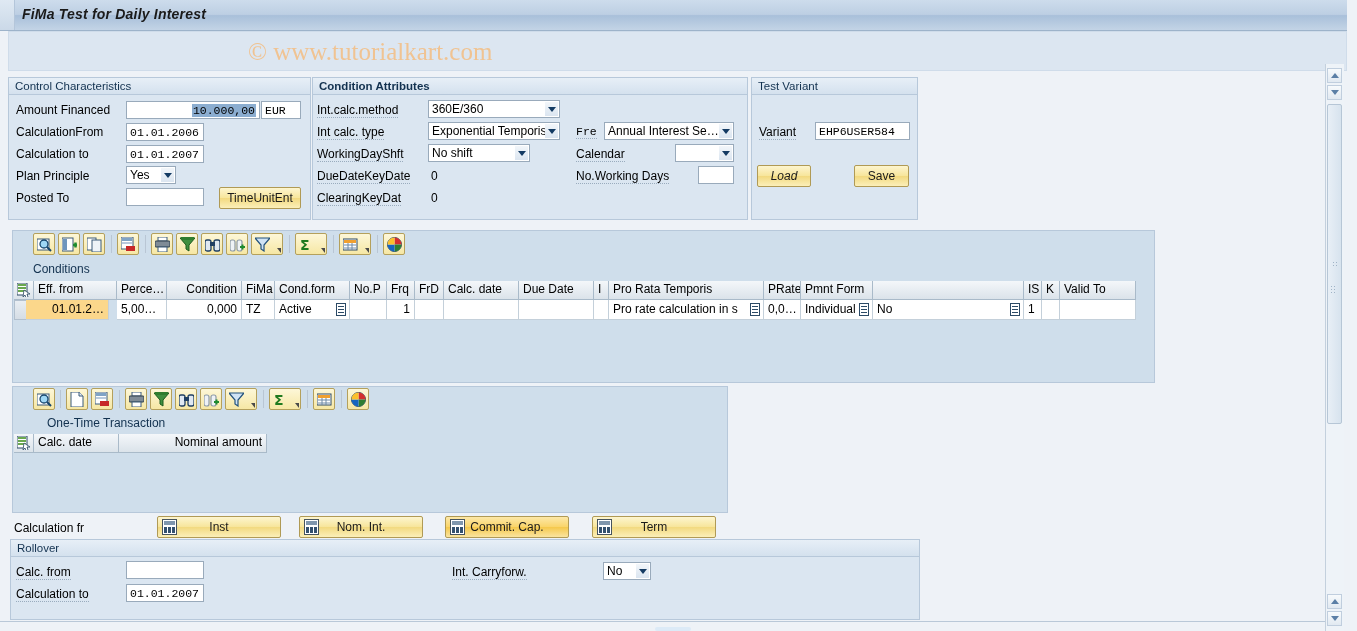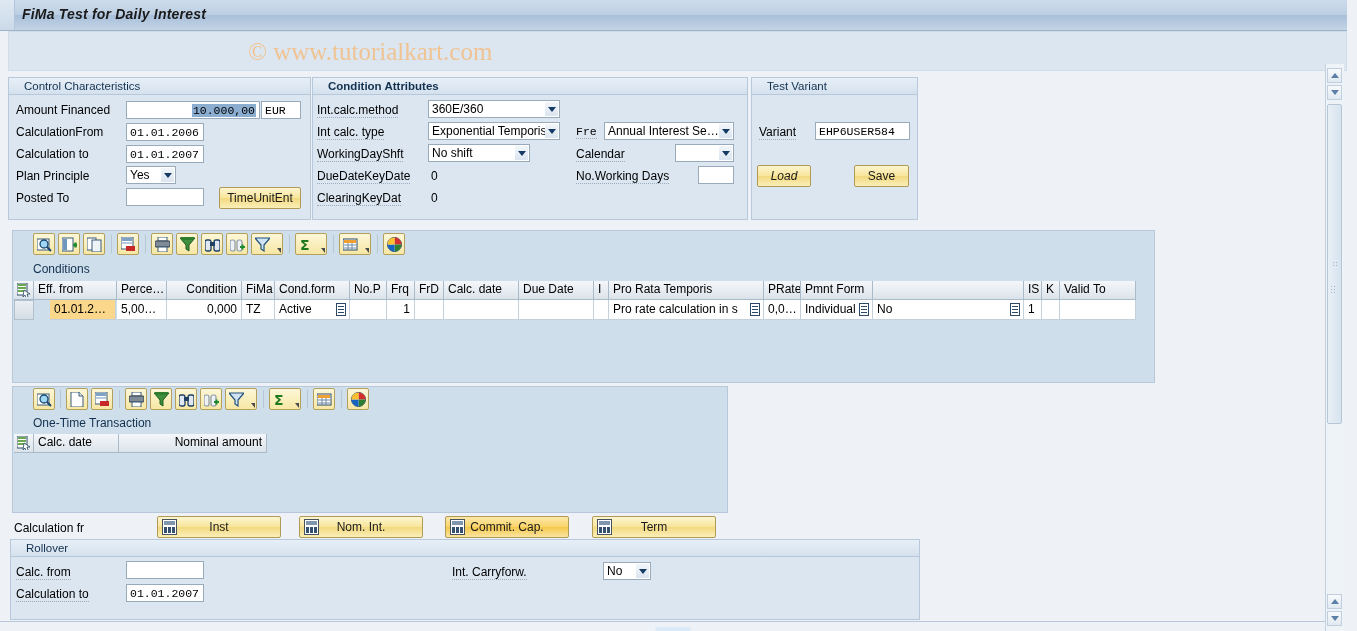--- a/index.html
+++ b/index.html
@@ -38,21 +38,21 @@
     font-family:"Liberation Serif",serif;font-size:25px;color:#f0c392;
     white-space:nowrap;
   }
 
   
   .group{position:absolute;background:#dbe6f1;border:1px solid #b7c8da;box-sizing:border-box;}
   .group > .ghead{
     position:absolute;left:0;top:0;right:0;height:17px;
     background:linear-gradient(to bottom,#e7eff7,#d4e1ee);
     border-bottom:1px solid #b7c8da;
-    font-size:11.5px;color:#12314f;padding:2px 0 0 15px;box-sizing:border-box;
+    font-size:11.5px;color:#12314f;padding:2px 0 0 6px;box-sizing:border-box;
     white-space:nowrap;
   }
 
   .lbl{position:absolute;font-size:12px;color:#000;white-space:nowrap;}
   .lbl.dot{border-bottom:1px dotted #9aacbe;}
   .mono{font-family:"Liberation Mono",monospace;}
 
   
   .inp{
     position:absolute;background:#fff;border:1px solid #9ab;box-sizing:border-box;
@@ -389,21 +389,21 @@
     <div class="gh" style="left:505px;width:75px;">Due Date</div>
     <div class="gh" style="left:580px;width:15px;">I</div>
     <div class="gh" style="left:595px;width:155px;">Pro Rata Temporis</div>
     <div class="gh" style="left:750px;width:37px;">PRate</div>
     <div class="gh" style="left:787px;width:72px;">Pmnt Form</div>
     <div class="gh" style="left:859px;width:151px;"></div>
     <div class="gh" style="left:1010px;width:18px;">IS</div>
     <div class="gh" style="left:1028px;width:18px;">K</div>
     <div class="gh" style="left:1046px;width:76px;">Valid To</div>
 
-    <div class="gc yel" style="left:36px;width:66px;">01.01.2…</div>
+    <div class="gc yel" style="left:12px;width:83px;text-align:right;">01.01.2…</div>
     <div class="gc" style="left:103px;width:50px;">5,00…</div>
     <div class="gc r" style="left:153px;width:75px;">0,000</div>
     <div class="gc" style="left:228px;width:33px;">TZ</div>
     <div class="gc" style="left:261px;width:75px;">
       <span>Active</span>
       <span class="f4"></span>
     </div>
     <div class="gc" style="left:336px;width:37px;"></div>
     <div class="gc r" style="left:373px;width:28px;">1</div>
     <div class="gc" style="left:401px;width:29px;"></div>
@@ -507,21 +507,21 @@
       <svg class="ico" viewBox="0 0 15 15">
         <circle cx="7.5" cy="7.5" r="7" fill="#f4f4f4" stroke="#2c4a66"></circle>
         <path d="M7.5 7.5 L7.5 0.5 A7 7 0 0 1 14.5 7.5 Z" fill="#d32f2f"></path>
         <path d="M7.5 7.5 L14.5 7.5 A7 7 0 0 1 7.5 14.5 Z" fill="#2e7d32"></path>
         <path d="M7.5 7.5 L7.5 14.5 A7 7 0 0 1 0.5 7.5 Z" fill="#1565c0"></path>
         <path d="M7.5 7.5 L0.5 7.5 A7 7 0 0 1 7.5 0.5 Z" fill="#fbc02d"></path>
       </svg>
     </div>
   </div>
 
-  <div class="ttitle" style="left:33px;top:416px;">One-Time Transaction</div>
+  <div class="ttitle" style="left:47px;top:416px;">One-Time Transaction</div>
 
   <div class="grid" style="left:14px;top:434px;width:714px;height:20px;">
     <div class="selall">
       <svg style="position:absolute;left:3px;top:2px;width:14px;height:14px;" viewBox="0 0 14 14">
         <rect x="0" y="0" width="10" height="12" fill="#fff" stroke="#2c4a66"></rect>
         <rect x="1" y="1" width="8" height="2" fill="#6aa84f"></rect>
         <rect x="1" y="4" width="8" height="2" fill="#6aa84f"></rect>
         <rect x="1" y="7" width="8" height="2" fill="#6aa84f"></rect>
         <path d="M7 7 l6 4 -3 0 1 3 -2 1 -1-3 -2 2z" fill="#fff" stroke="#2c4a66" stroke-width=".8"></path>
       </svg>

